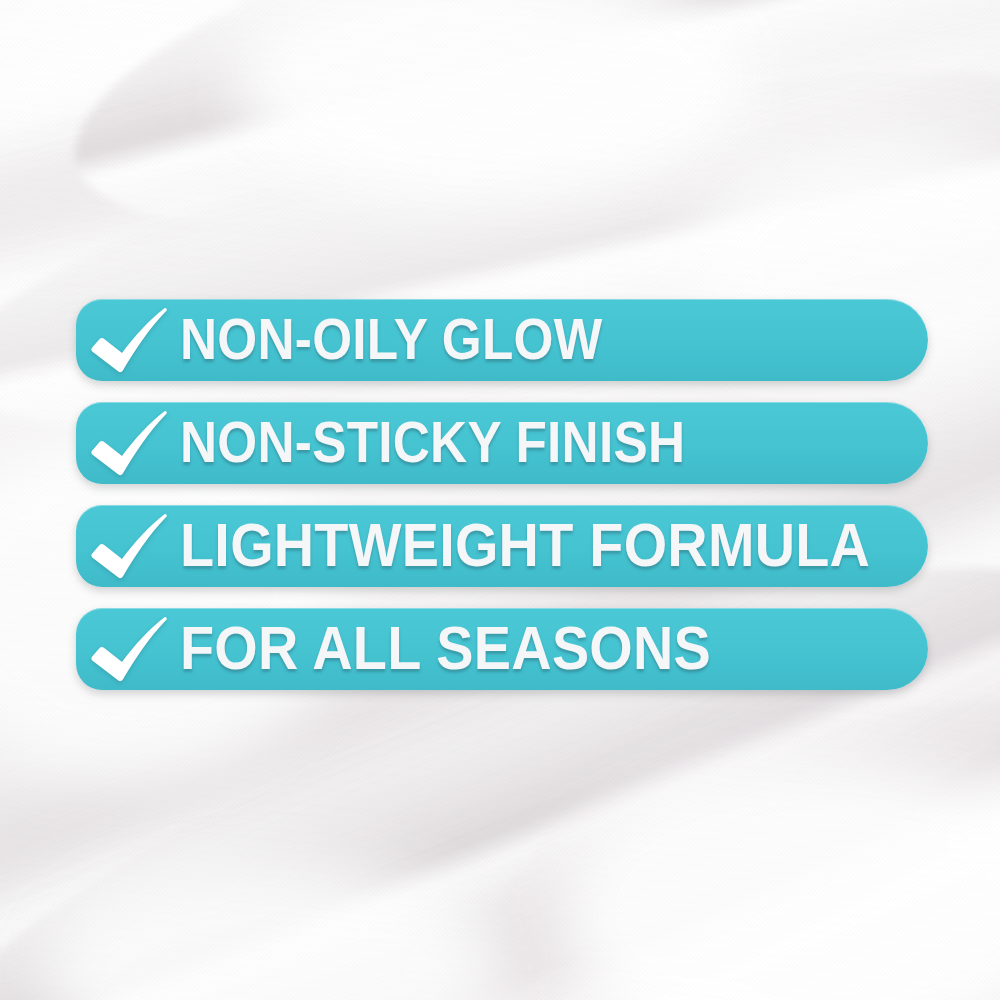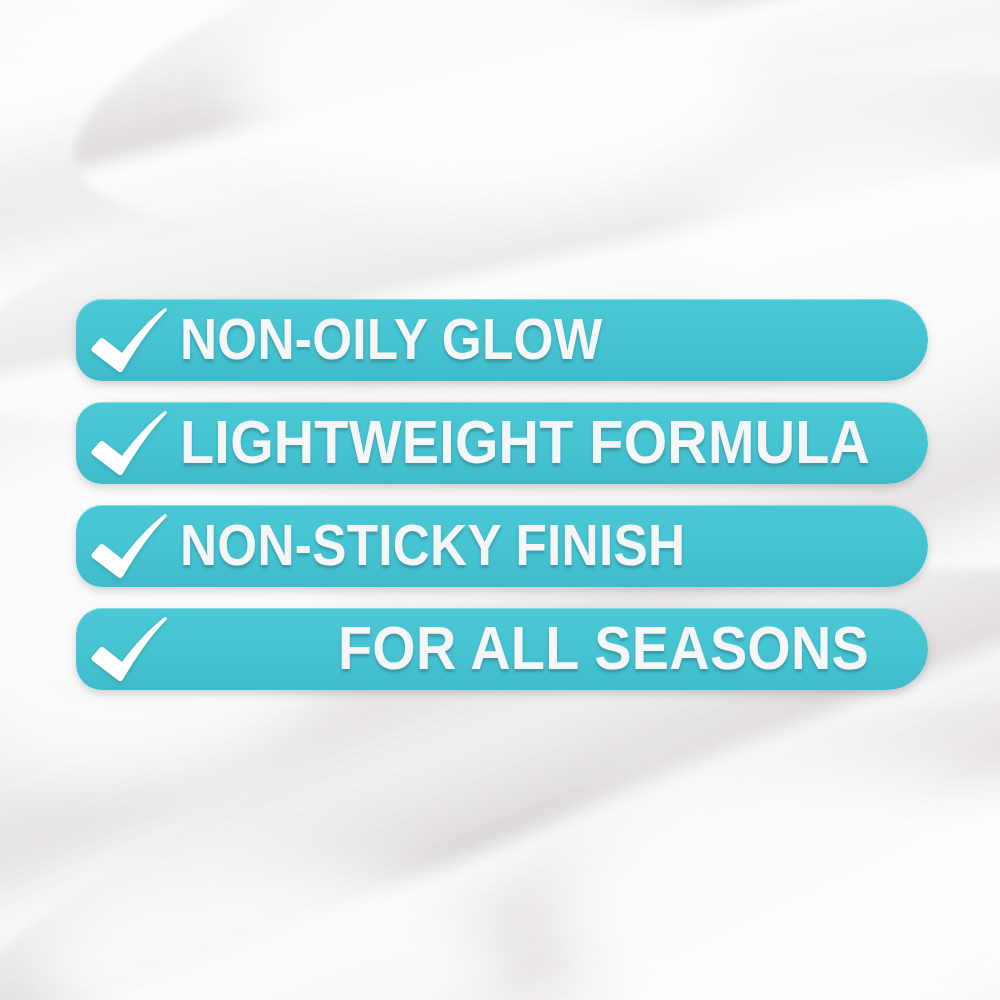--- a/index.html
+++ b/index.html
@@ -66,21 +66,21 @@
   .banner-list{position:absolute;left:76px;top:299px;width:852px;}
   .banner{
     position:relative;
     height:82px;
     margin-bottom:21px;
     display:flex;align-items:center;
     border-radius:26px 41px 41px 26px;
     background:linear-gradient(180deg,#4ac8d5 0%,#45c3d1 55%,#3fbac9 100%);
     box-shadow:0 4px 9px rgba(90,95,100,.26), 0 1px 0 rgba(255,255,255,.35) inset;
   }
-  .banner:last-child{margin-bottom:11px;justify-content:space-between;}
+  .banner:last-child{margin-bottom:11px;}
 
   .check-wrap{
     flex:0 0 auto;
     width:104px;height:82px;
     display:flex;align-items:center;justify-content:center;
   }
   .check-wrap svg{display:block;width:78px;height:66px;
     filter:drop-shadow(0 2px 2px rgba(40,110,120,.30));}
 
   .banner-label{
@@ -127,36 +127,36 @@
 
     <div class="banner sz-1">
       <span class="check-wrap">
         <svg viewBox="0 0 78 66" xmlns="http://www.w3.org/2000/svg" aria-hidden="true">
           <path fill="#ffffff" d="M75.5 1.2 C60.5 12.5 45.2 29.4 33.0 46.0 L14.6 31.6 C13.4 30.6 11.6 30.7 10.6 31.9 L3.0 40.7 C2.1 41.8 2.2 43.4 3.2 44.4 L29.4 64.6 C30.8 65.7 32.8 65.3 33.7 63.8 C44.2 45.6 60.2 21.0 77.6 3.4 C78.3 2.6 77.3 1.5 76.4 1.0 Z"></path>
         </svg>
       </span>
       <span class="banner-label">NON-OILY GLOW</span>
     </div>
 
+    <div class="banner sz-2">
+      <span class="check-wrap">
+        <svg viewBox="0 0 78 66" xmlns="http://www.w3.org/2000/svg" aria-hidden="true">
+          <path fill="#ffffff" d="M75.5 1.2 C60.5 12.5 45.2 29.4 33.0 46.0 L14.6 31.6 C13.4 30.6 11.6 30.7 10.6 31.9 L3.0 40.7 C2.1 41.8 2.2 43.4 3.2 44.4 L29.4 64.6 C30.8 65.7 32.8 65.3 33.7 63.8 C44.2 45.6 60.2 21.0 77.6 3.4 C78.3 2.6 77.3 1.5 76.4 1.0 Z"></path>
+        </svg>
+      </span>
+      <span class="banner-label">NON-STICKY FINISH</span>
+    </div>
+
     <div class="banner sz-3">
       <span class="check-wrap">
         <svg viewBox="0 0 78 66" xmlns="http://www.w3.org/2000/svg" aria-hidden="true">
           <path fill="#ffffff" d="M75.5 1.2 C60.5 12.5 45.2 29.4 33.0 46.0 L14.6 31.6 C13.4 30.6 11.6 30.7 10.6 31.9 L3.0 40.7 C2.1 41.8 2.2 43.4 3.2 44.4 L29.4 64.6 C30.8 65.7 32.8 65.3 33.7 63.8 C44.2 45.6 60.2 21.0 77.6 3.4 C78.3 2.6 77.3 1.5 76.4 1.0 Z"></path>
         </svg>
       </span>
       <span class="banner-label">LIGHTWEIGHT FORMULA</span>
-    </div>
-
-    <div class="banner sz-2">
-      <span class="check-wrap">
-        <svg viewBox="0 0 78 66" xmlns="http://www.w3.org/2000/svg" aria-hidden="true">
-          <path fill="#ffffff" d="M75.5 1.2 C60.5 12.5 45.2 29.4 33.0 46.0 L14.6 31.6 C13.4 30.6 11.6 30.7 10.6 31.9 L3.0 40.7 C2.1 41.8 2.2 43.4 3.2 44.4 L29.4 64.6 C30.8 65.7 32.8 65.3 33.7 63.8 C44.2 45.6 60.2 21.0 77.6 3.4 C78.3 2.6 77.3 1.5 76.4 1.0 Z"></path>
-        </svg>
-      </span>
-      <span class="banner-label">NON-STICKY FINISH</span>
     </div>
 
     <div class="banner sz-4">
       <span class="check-wrap">
         <svg viewBox="0 0 78 66" xmlns="http://www.w3.org/2000/svg" aria-hidden="true">
           <path fill="#ffffff" d="M75.5 1.2 C60.5 12.5 45.2 29.4 33.0 46.0 L14.6 31.6 C13.4 30.6 11.6 30.7 10.6 31.9 L3.0 40.7 C2.1 41.8 2.2 43.4 3.2 44.4 L29.4 64.6 C30.8 65.7 32.8 65.3 33.7 63.8 C44.2 45.6 60.2 21.0 77.6 3.4 C78.3 2.6 77.3 1.5 76.4 1.0 Z"></path>
         </svg>
       </span>
       <span class="banner-label">FOR ALL SEASONS</span>
     </div>

